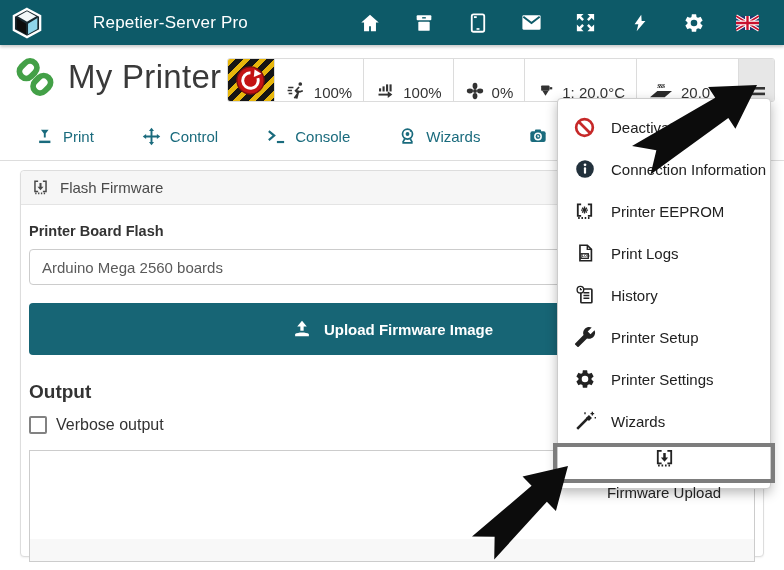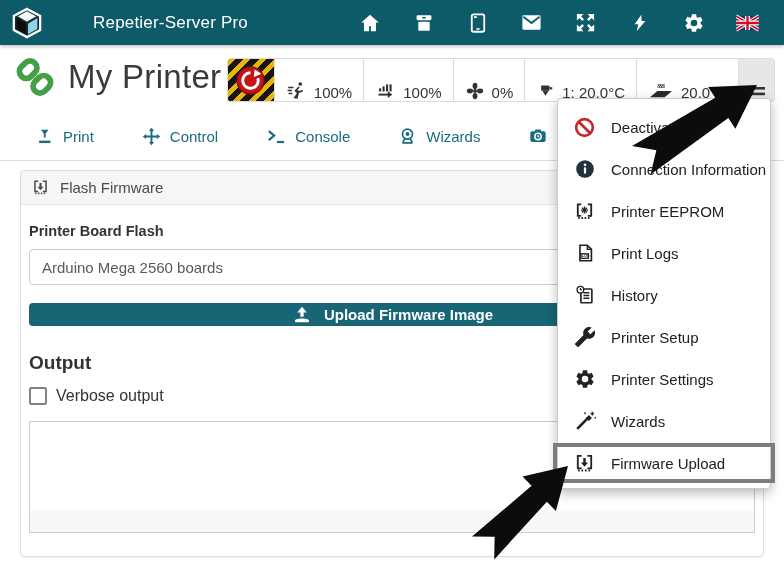--- a/index.html
+++ b/index.html
@@ -42,37 +42,37 @@
          border:1px solid #ddd;border-radius:4px;box-sizing:border-box;
          box-shadow:0 1px 2px rgba(0,0,0,.06);}
   .panel-header{height:33px;background:#f6f6f6;border-bottom:1px solid #e4e4e4;
                 display:flex;align-items:center;gap:10px;padding:0 10px;
                 font-size:15px;color:#4a4a4a;border-radius:4px 4px 0 0;}
   .panel-body{padding:0 8px;}
   .field-label{margin-top:18px;font-size:14.5px;font-weight:bold;color:#333;}
   .select-box{margin-top:10px;height:36px;border:1px solid #ccc;border-radius:4px;background:#fff;
               display:flex;align-items:center;padding:1px 12px;font-size:15px;color:#5a5a5a;
               box-sizing:border-box;cursor:pointer;}
-  .upload-btn{margin-top:18px;height:23px;width:100%;background:#176575;border:none;border-radius:4px;
+  .upload-btn{margin-top:18px;height:52px;width:100%;background:#176575;border:none;border-radius:4px;
               color:#fff;font-size:15px;font-weight:bold;font-family:"Liberation Sans",sans-serif;
               display:flex;align-items:center;justify-content:center;gap:11px;cursor:pointer;}
   .output-h{margin-top:26px;font-size:19px;font-weight:bold;color:#333;}
   .verbose-row{margin-top:13px;display:flex;align-items:center;gap:9px;font-size:16px;color:#333;}
   .checkbox{width:14px;height:14px;border:2px solid #828282;border-radius:2px;background:#fff;cursor:pointer;}
   .output-area{margin-top:16px;height:112px;border:1px solid #ccc;box-sizing:border-box;
                background:linear-gradient(to bottom,#fff calc(100% - 22px),#f8f8f8 calc(100% - 22px));}
 
   
   .dropdown{position:absolute;left:557px;top:98px;width:214px;box-sizing:border-box;background:#fff;
             border:1px solid #ccc;border-radius:4px;padding:7px 0 4px;z-index:10;
             box-shadow:0 4px 12px rgba(0,0,0,.28);}
   .menu-item{height:42px;display:flex;align-items:center;gap:14px;padding:0 14px;
              font-size:15px;color:#212121;cursor:pointer;white-space:nowrap;box-sizing:border-box;}
   .mi-icon{width:25px;display:flex;justify-content:center;flex:none;}
-  .menu-item.highlighted{border:4px solid #7d7d7d;margin:1px -5px 1px;padding:0 15px;height:40px;}
+  .menu-item.highlighted{border:4px solid #7d7d7d;margin:1px -5px 1px;padding:0 15px;height:40px;flex-direction:column;}
 
   
   .arrows{position:absolute;left:0;top:0;width:784px;height:570px;z-index:30;pointer-events:none;}
 </style>
 </head>
 <body>
 
 <div class="navbar">
   <div class="brand">
     <span>

